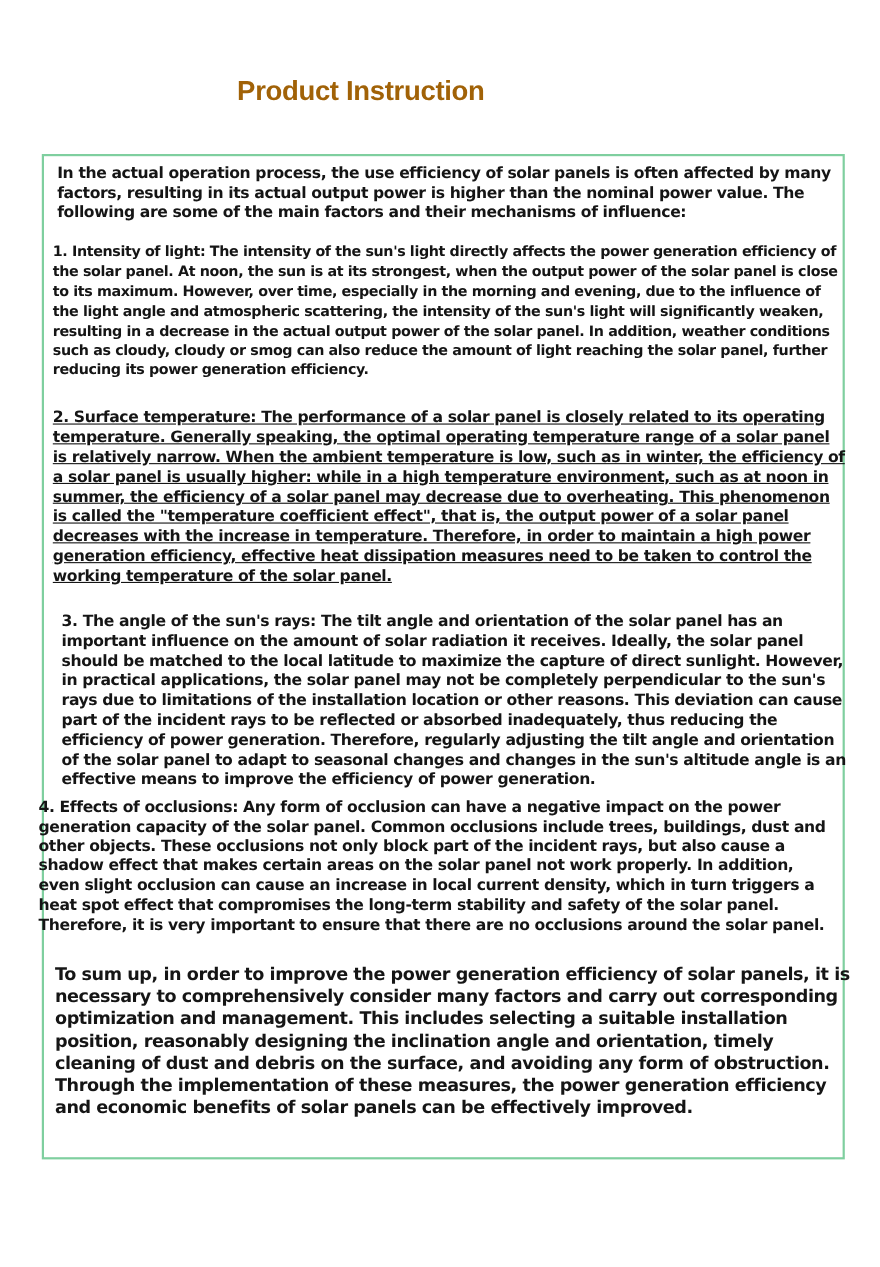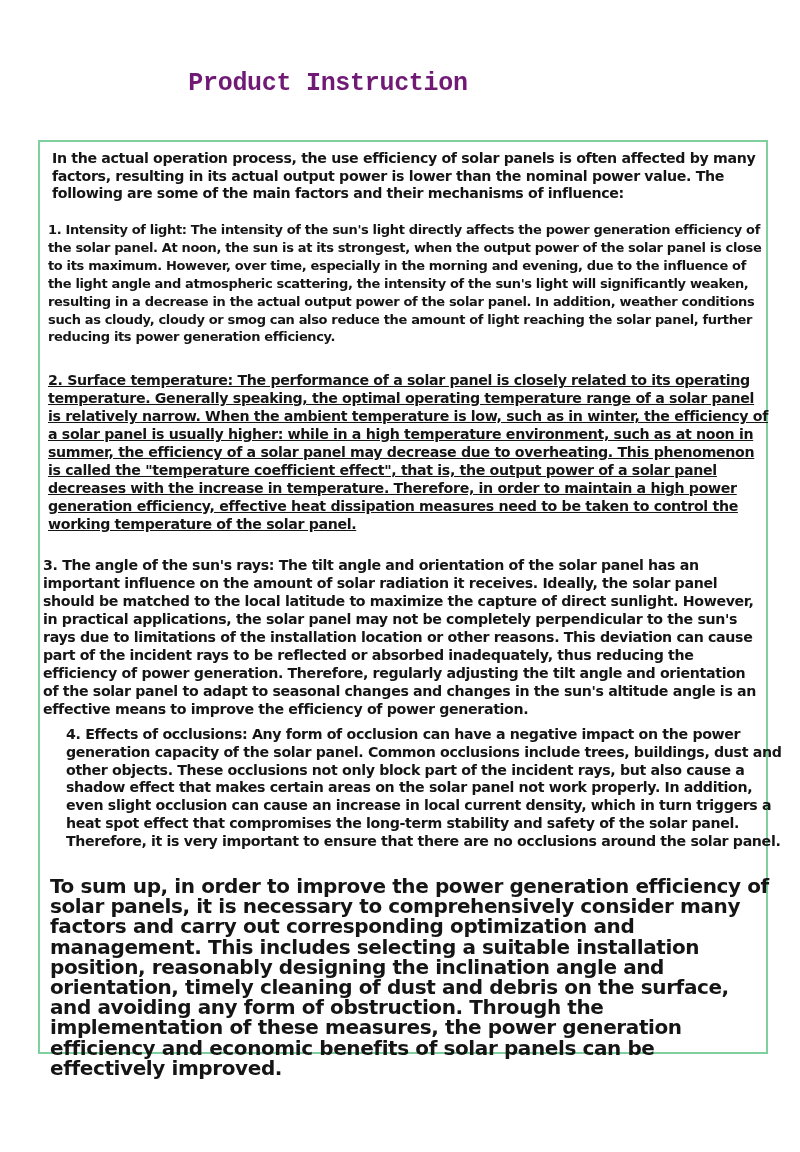--- a/index.html
+++ b/index.html
@@ -1,36 +1,36 @@
 <!DOCTYPE html>
 <html><head>
 <meta charset="utf-8">
 <style>
   html, body { margin: 0; padding: 0; background: #ffffff; }
   body { width: 800px; height: 1152px; position: relative; overflow: hidden;
          font-family: "DejaVu Sans", sans-serif; color: #111; }
   .title { position: absolute; top: 52px; left: 0; width: 656px; text-align: center;
-           font-family: Liberation Mono, monospace; font-weight: bold; font-size: 25px;
-           letter-spacing: -0.3px; color: #701a75; }
+           font-family: Liberation Sans, sans-serif; font-weight: bold; font-size: 25px;
+           letter-spacing: -0.3px; color: #a16207; }
   .box { position: absolute; left: 38px; top: 140px; width: 730px; height: 914px;
          border: 2px solid #7fcf9f; box-sizing: border-box; }
   .para { position: absolute; font-weight: bold; color: #151515;
           font-family: "DejaVu Sans", sans-serif; margin: 0; }
   .p-intro { left: 52px; top: 150px; width: 722px; font-size: 14.2px; line-height: 17.5px; letter-spacing: -0.35px; }
   .p1 { left: 48px; top: 221px; width: 722px; font-size: 13px; line-height: 17.9px; letter-spacing: -0.35px; }
   .p2 { left: 48px; top: 371px; width: 722px; font-size: 14.2px; line-height: 18px; letter-spacing: -0.35px; text-decoration: underline; }
-  .p3 { left: 43px; top: 556px; width: 722px; font-size: 14.2px; line-height: 18px; letter-spacing: -0.35px; }
-  .p4 { left: 66px; top: 726px; width: 722px; font-size: 14.2px; line-height: 17.8px; letter-spacing: -0.35px; }
-  .p-sum { left: 50px; top: 876px; width: 725px; font-size: 20px; line-height: 20.2px; letter-spacing: -0.4px; }
+  .p3 { left: 56px; top: 556px; width: 722px; font-size: 14.2px; line-height: 18px; letter-spacing: -0.35px; }
+  .p4 { left: 35px; top: 726px; width: 722px; font-size: 14.2px; line-height: 17.8px; letter-spacing: -0.35px; }
+  .p-sum { left: 50px; top: 876px; width: 725px; font-size: 16px; line-height: 20.2px; letter-spacing: -0.4px; }
 </style>
 </head>
 <body>
 
 <h1 class="title">Product Instruction</h1>
 
 <div class="box"></div>
 
-<p class="para p-intro">In the actual operation process, the use efficiency of solar panels is often affected by many factors, resulting in its actual output power is lower than the nominal power value. The following are some of the main factors and their mechanisms of influence:</p>
+<p class="para p-intro">In the actual operation process, the use efficiency of solar panels is often affected by many factors, resulting in its actual output power is higher than the nominal power value. The following are some of the main factors and their mechanisms of influence:</p>
 <p class="para p1">1. Intensity of light: The intensity of the sun's light directly affects the power generation efficiency of the solar panel. At noon, the sun is at its strongest, when the output power of the solar panel is close to its maximum. However, over time, especially in the morning and evening, due to the influence of the light angle and atmospheric scattering, the intensity of the sun's light will significantly weaken, resulting in a decrease in the actual output power of the solar panel. In addition, weather conditions such as cloudy, cloudy or smog can also reduce the amount of light reaching the solar panel, further reducing its power generation efficiency.</p>
 <p class="para p2">2. Surface temperature: The performance of a solar panel is closely related to its operating temperature. Generally speaking, the optimal operating temperature range of a solar panel is relatively narrow. When the ambient temperature is low, such as in winter, the efficiency of a solar panel is usually higher: while in a high temperature environment, such as at noon in summer, the efficiency of a solar panel may decrease due to overheating. This phenomenon is called the "temperature coefficient effect", that is, the output power of a solar panel decreases with the increase in temperature. Therefore, in order to maintain a high power generation efficiency, effective heat dissipation measures need to be taken to control the working temperature of the solar panel.</p>
 <p class="para p3">3. The angle of the sun's rays: The tilt angle and orientation of the solar panel has an important influence on the amount of solar radiation it receives. Ideally, the solar panel should be matched to the local latitude to maximize the capture of direct sunlight. However, in practical applications, the solar panel may not be completely perpendicular to the sun's rays due to limitations of the installation location or other reasons. This deviation can cause part of the incident rays to be reflected or absorbed inadequately, thus reducing the efficiency of power generation. Therefore, regularly adjusting the tilt angle and orientation of the solar panel to adapt to seasonal changes and changes in the sun's altitude angle is an effective means to improve the efficiency of power generation.</p>
 <p class="para p4">4. Effects of occlusions: Any form of occlusion can have a negative impact on the power generation capacity of the solar panel. Common occlusions include trees, buildings, dust and other objects. These occlusions not only block part of the incident rays, but also cause a shadow effect that makes certain areas on the solar panel not work properly. In addition, even slight occlusion can cause an increase in local current density, which in turn triggers a heat spot effect that compromises the long-term stability and safety of the solar panel. Therefore, it is very important to ensure that there are no occlusions around the solar panel.</p>
 <p class="para p-sum">To sum up, in order to improve the power generation efficiency of solar panels, it is necessary to comprehensively consider many factors and carry out corresponding optimization and management. This includes selecting a suitable installation position, reasonably designing the inclination angle and orientation, timely cleaning of dust and debris on the surface, and avoiding any form of obstruction. Through the implementation of these measures, the power generation efficiency and economic benefits of solar panels can be effectively improved.</p>
 
 </body></html>

